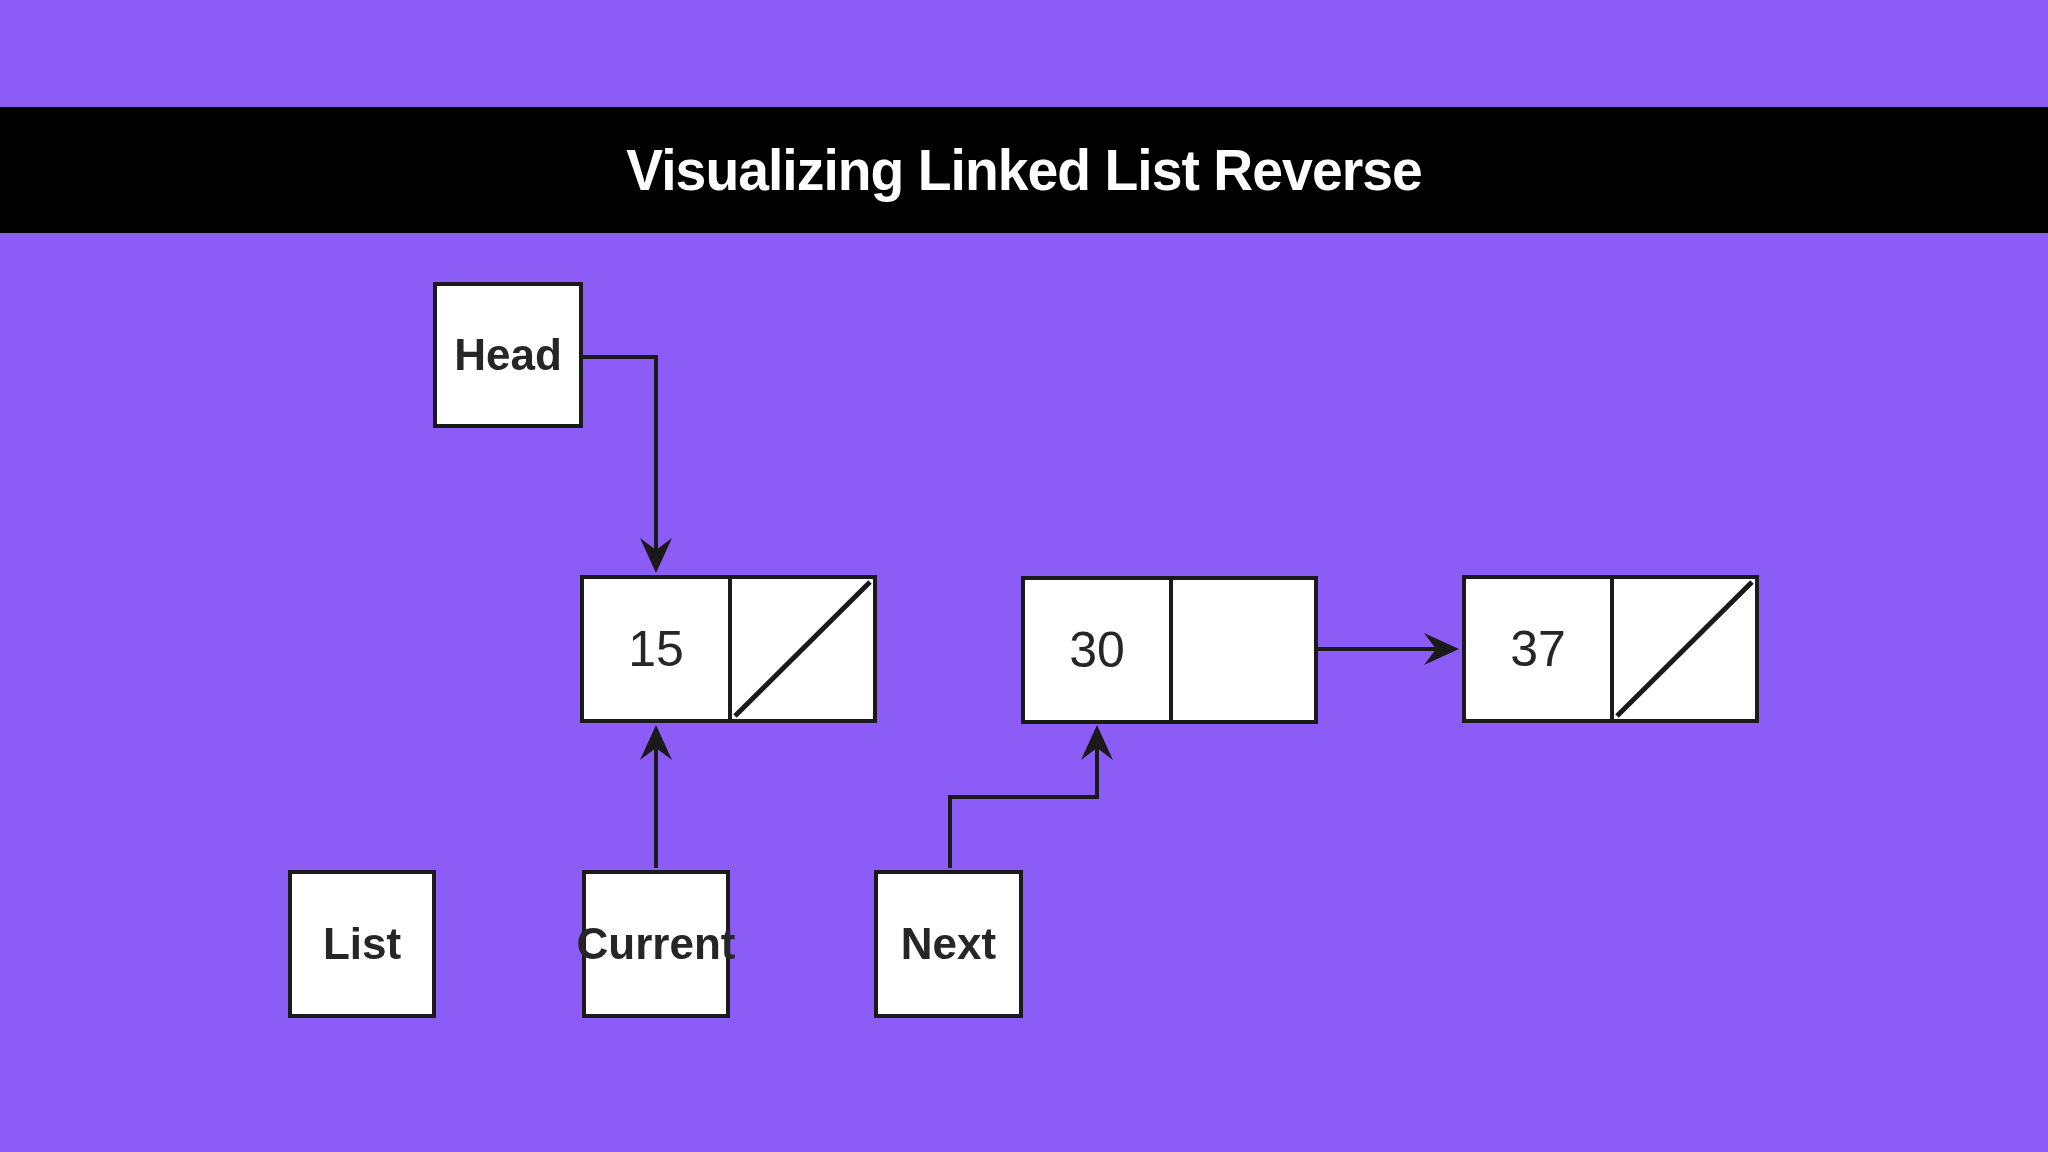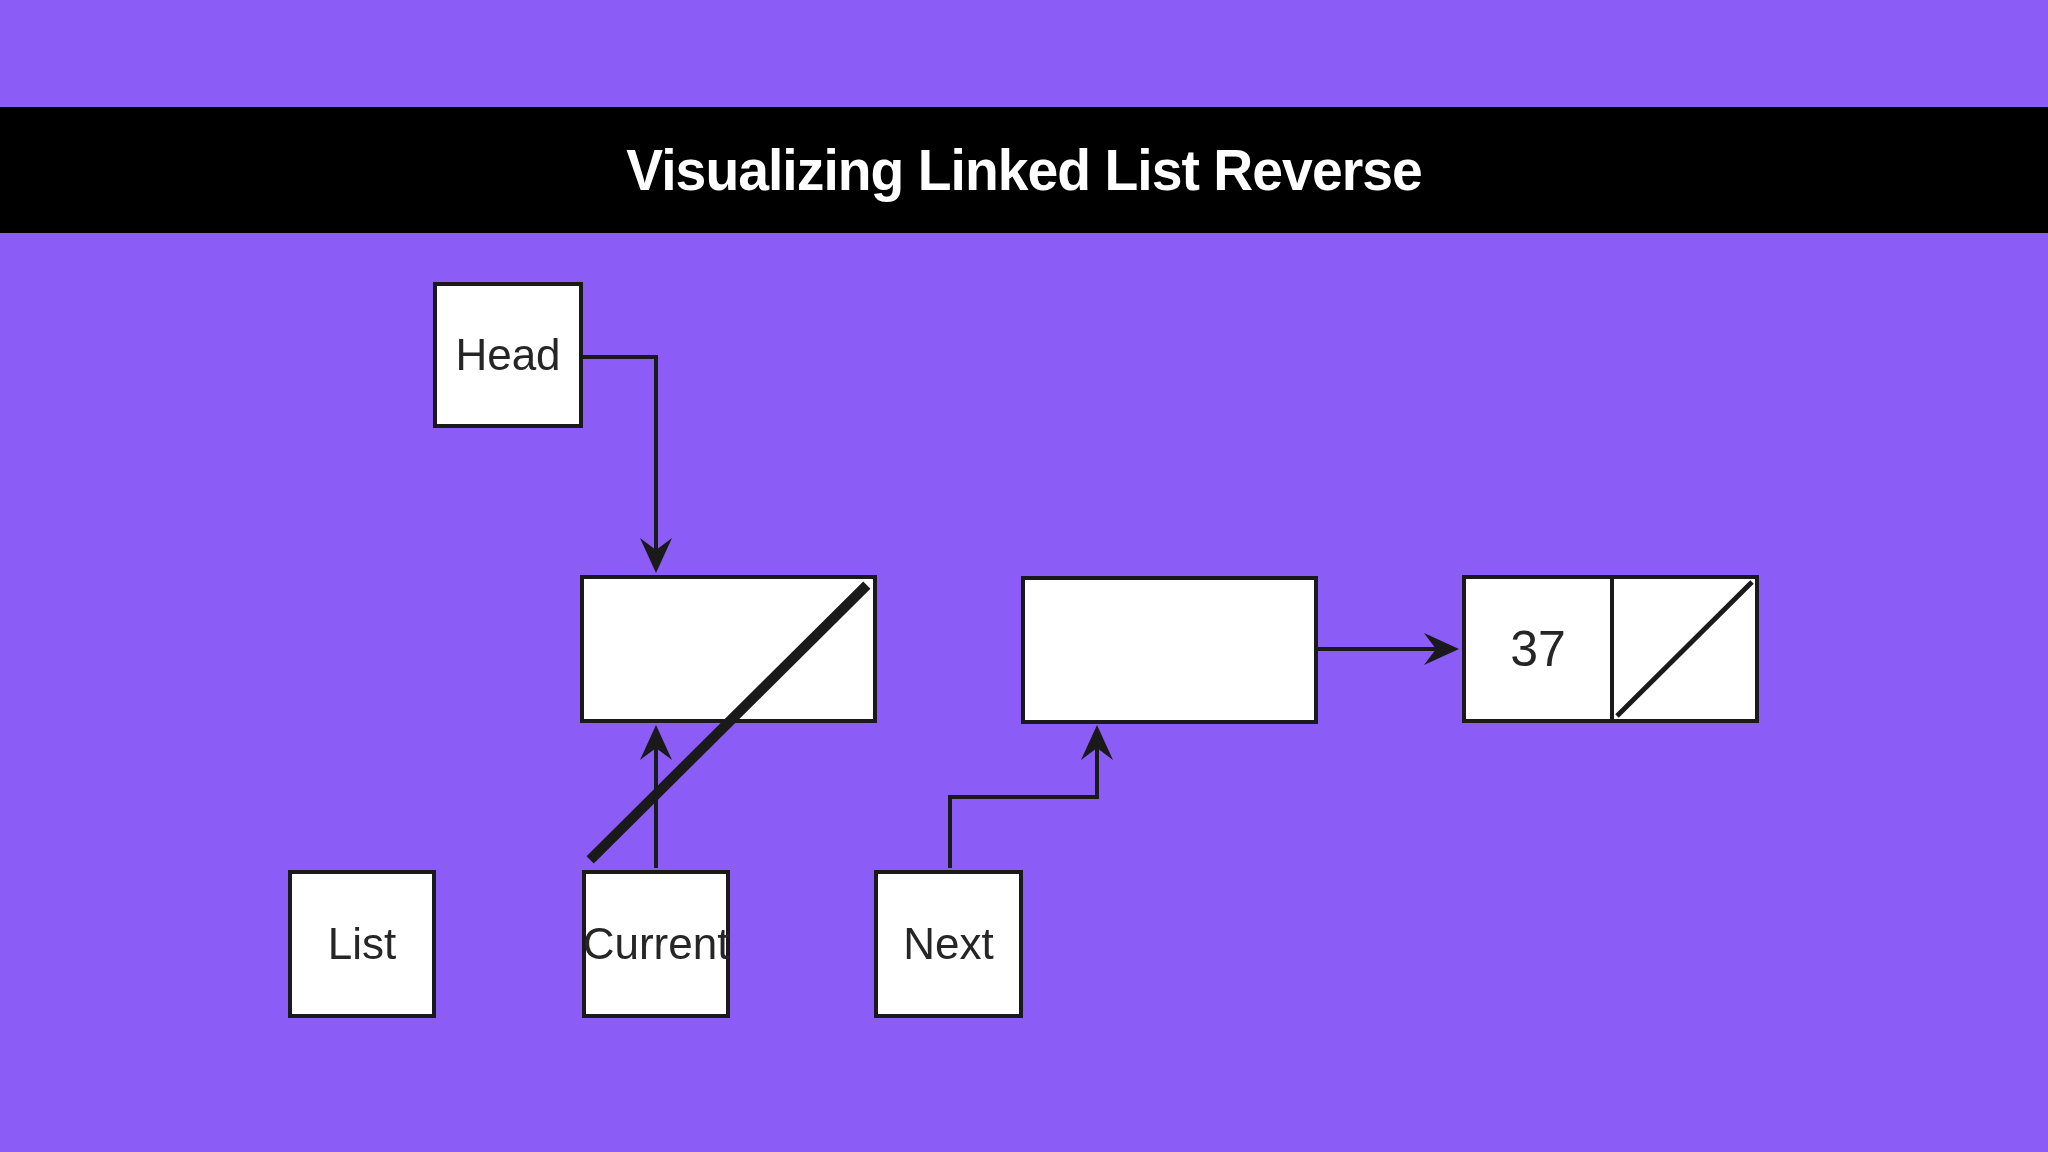--- a/index.html
+++ b/index.html
@@ -31,20 +31,21 @@
     box-sizing:border-box;
     width:150px;height:148px;
     border:4px solid #1a1a1a;
     background:#ffffff;
     display:flex;align-items:center;justify-content:center;
   }
   .pbox span{
     font-size:44px;
     color:#262626;
     white-space:nowrap;
+    font-weight:bold;
   }
   
   .node{
     position:absolute;
     box-sizing:border-box;
     width:297px;height:148px;
     border:4px solid #1a1a1a;
     background:#ffffff;
     display:flex;
   }
@@ -104,28 +105,34 @@
       <path d="M1317 649 H1436"></path>
       <polygon points="1459,649 1424,633 1436,649 1424,665"></polygon>
     </g>
   </svg>
 
   <div class="pbox" style="left:433px;top:282px;height:146px;">
     <span>Head</span>
   </div>
 
   <div class="node" style="left:580px;top:575px;">
+    <div class="cell-data">
+      <span>15</span>
+    </div>
     <div class="cell-next">
       <svg viewBox="0 0 141 140" preserveAspectRatio="none">
         <line class="slash" x1="3" y1="137" x2="138" y2="3"></line>
       </svg>
     </div>
   </div>
 
   <div class="node" style="left:1021px;top:576px;">
+    <div class="cell-data">
+      <span>30</span>
+    </div>
     <div class="cell-next"></div>
   </div>
 
   <div class="node" style="left:1462px;top:575px;">
     <div class="cell-data">
       <span>37</span>
     </div>
     <div class="cell-next">
       <svg viewBox="0 0 141 140" preserveAspectRatio="none">
         <line class="slash" x1="3" y1="137" x2="138" y2="3"></line>

